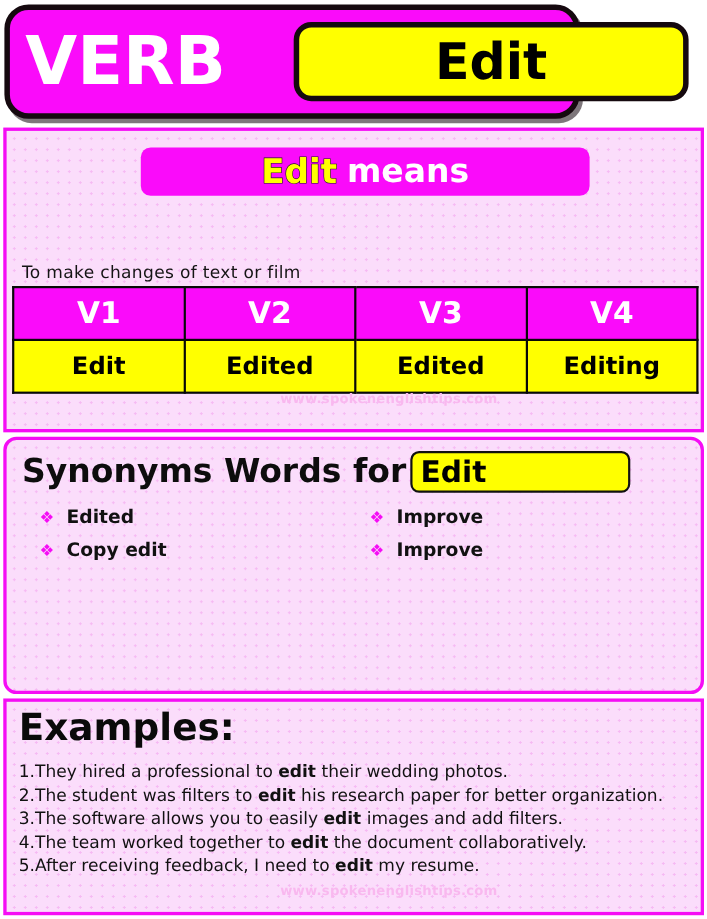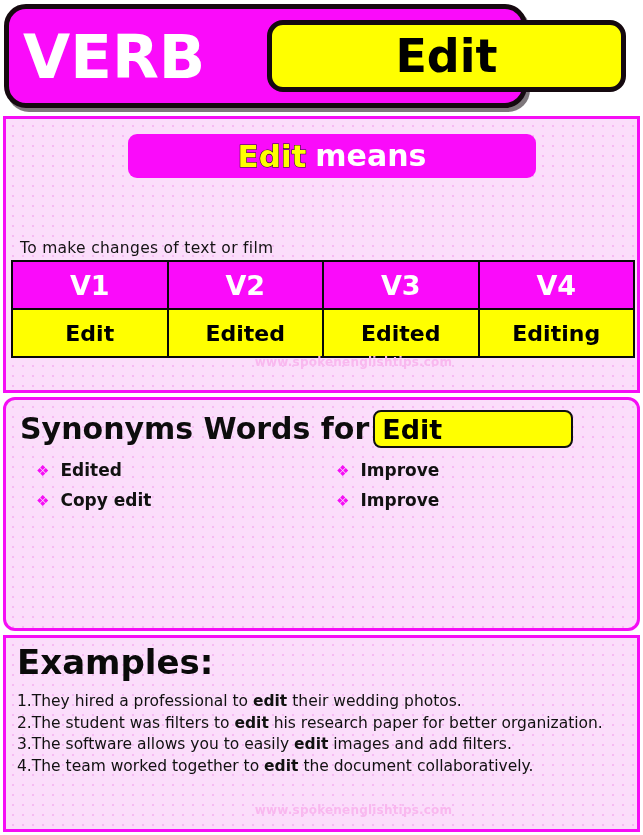--- a/index.html
+++ b/index.html
@@ -348,17 +348,18 @@
     </div>
   </div>
 
   <div class="panel ex-panel dotted">
     <div class="ex-title">Examples:</div>
     <div class="ex-list" id="examples-list">
         <div class="ex-item"><span>1.</span><span>They hired a professional to </span><b>edit</b><span> their wedding photos.</span></div>
         <div class="ex-item"><span>2.</span><span>The student was filters to </span><b>edit</b><span> his research paper for better organization.</span></div>
         <div class="ex-item"><span>3.</span><span>The software allows you to easily </span><b>edit</b><span> images and add filters.</span></div>
         <div class="ex-item"><span>4.</span><span>The team worked together to </span><b>edit</b><span> the document collaboratively.</span></div>
+        <div class="ex-item"><span>5.</span><span>After receiving feedback, I need to </span><b>edit</b><span> my resume.</span></div>
       </div>
     <div class="watermark wm-ex">www.spokenenglishtips.com</div>
   </div>
 
 </div>
 
 </body></html>

